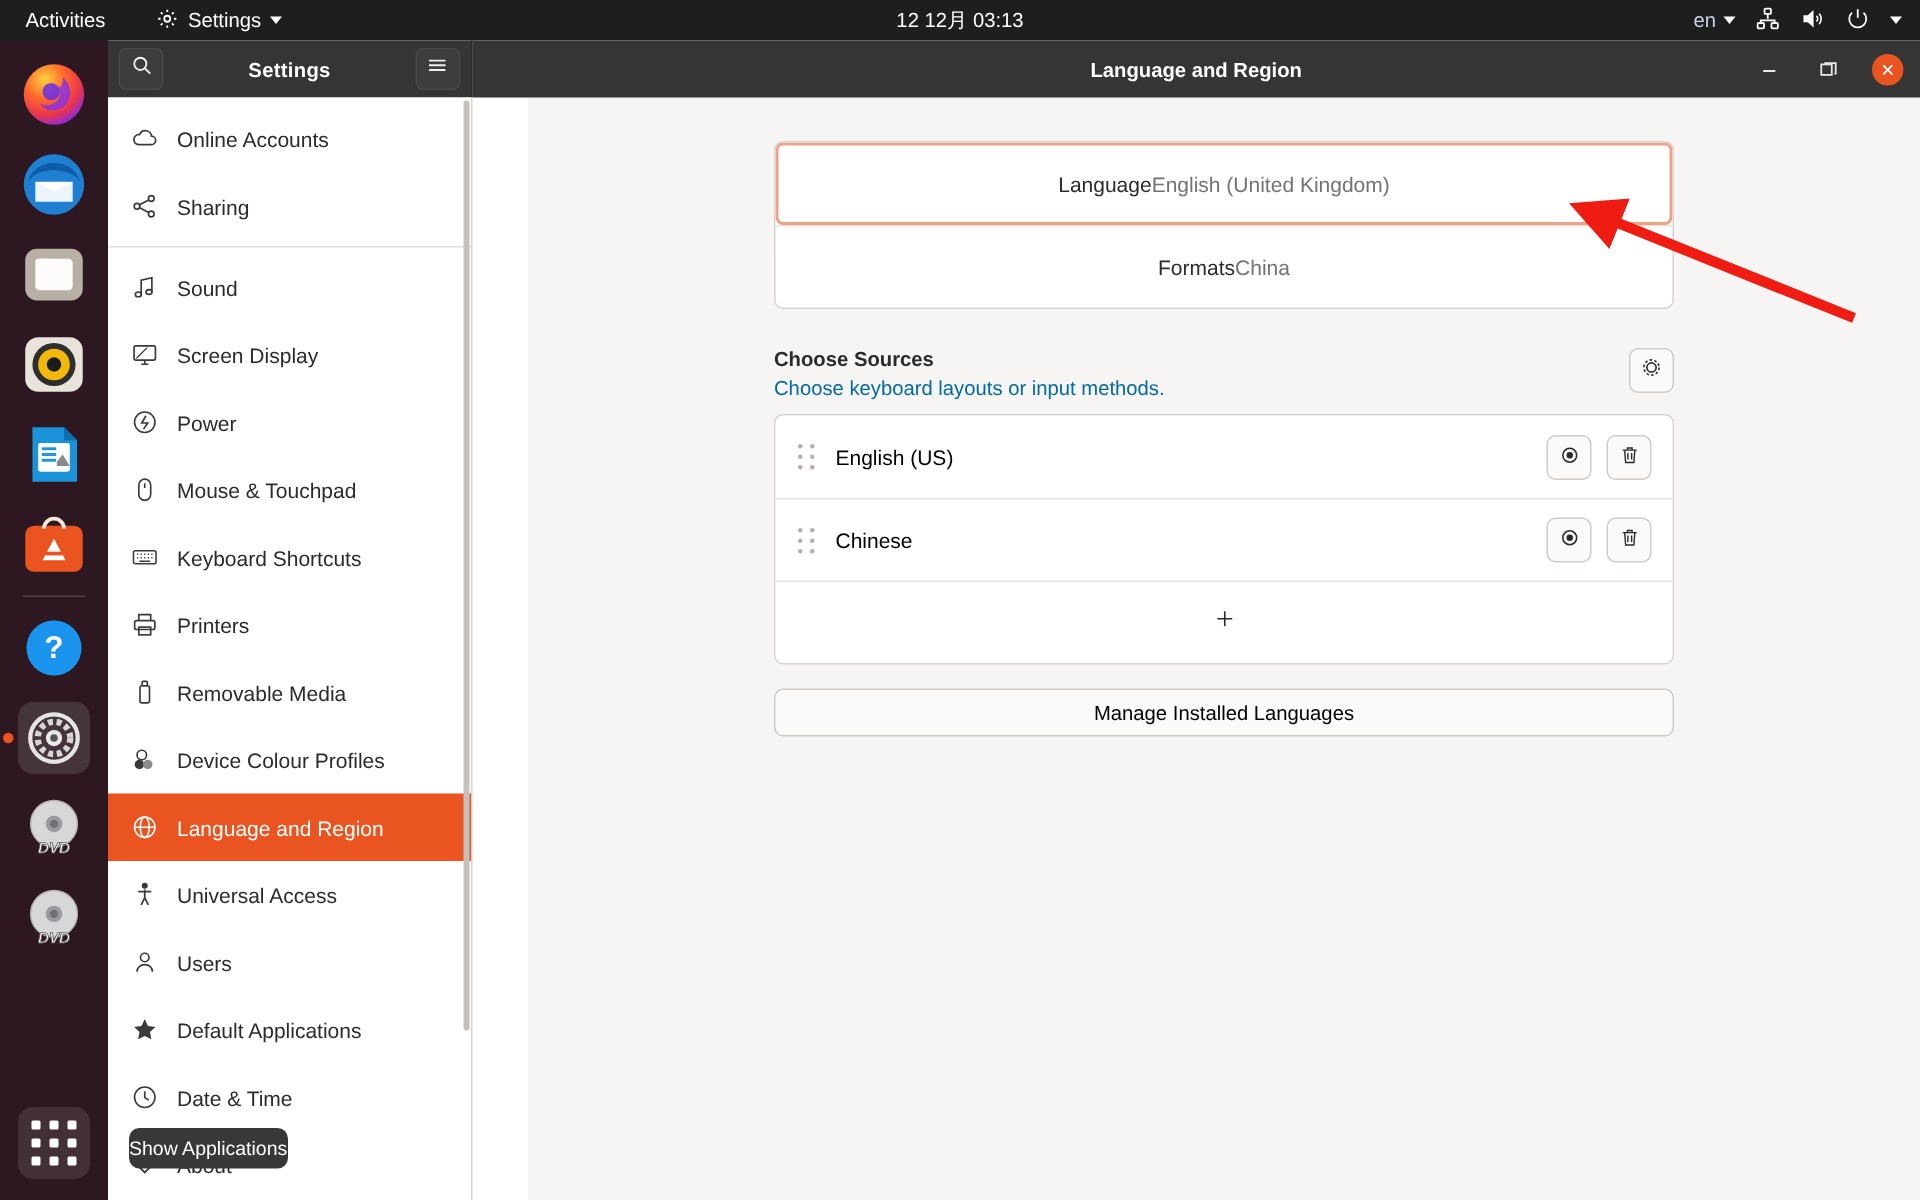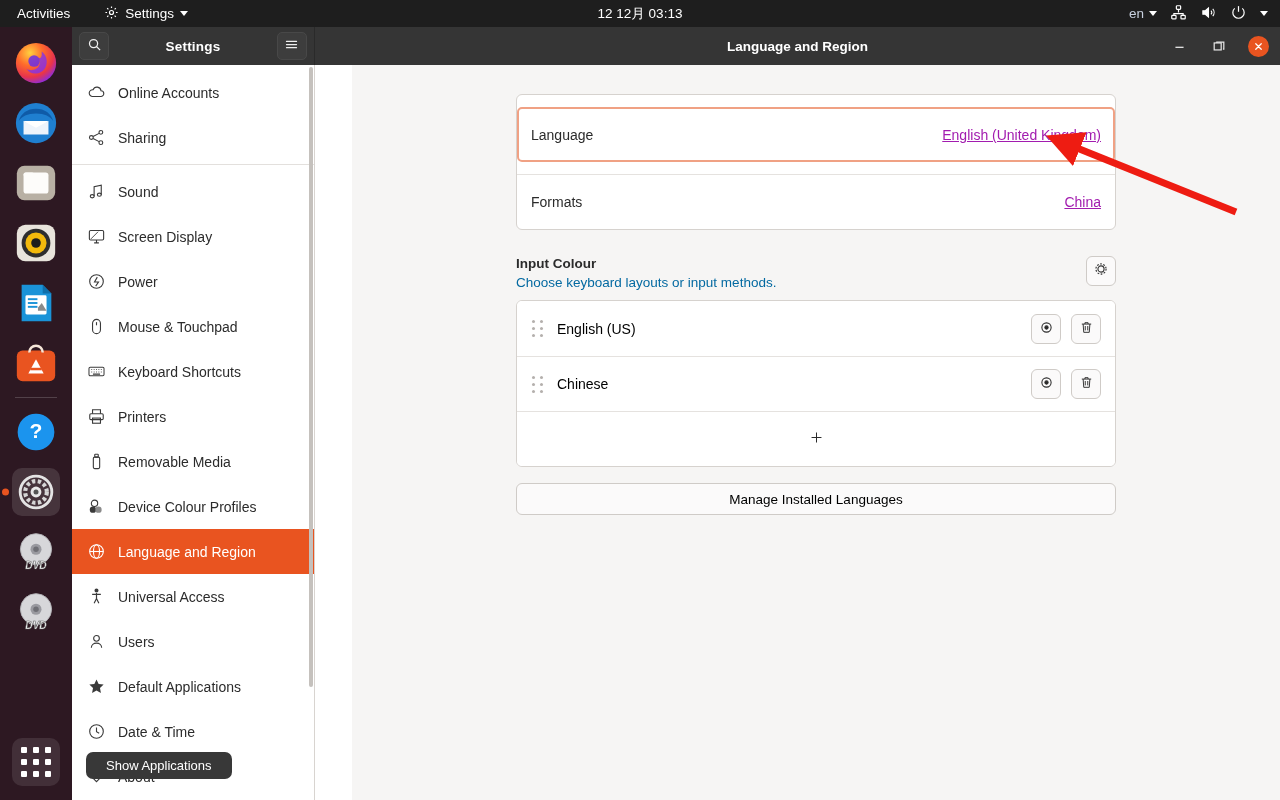--- a/index.html
+++ b/index.html
@@ -116,29 +116,29 @@
 
   
   .content { flex: 1; background: #f6f5f4; overflow: hidden; padding-top: 29px; }
   .panel { width: 600px; margin: 0 auto; }
 
   .list-card {
     background: #ffffff; border: 1px solid #d6d2ce; border-radius: 6px;
     overflow: hidden;
   }
   .row {
-    display: flex; align-items: center; justify-content: space-between;
-    height: 55px; padding: 0 14px; font-size: 14px; color: #2b2b2b; margin-top: 12px;
+    display: flex; align-items: center; justify-content: center;
+    height: 55px; padding: 0 14px; font-size: 14px; color: #2b2b2b;
   }
   .row + .row { border-top: 1px solid #e5e2df; }
   .row.focused {
     outline: 2px solid #f0a184; outline-offset: -2px;
     border-radius: 5px;
   }
-  .row-val { color: #a21caf; text-decoration: underline; }
+  .row-val { color: #737373; }
 
   .section-head {
     display: flex; align-items: flex-start; justify-content: space-between;
     margin-top: 26px; margin-bottom: 10px;
   }
   .sh-title { font-size: 13.5px; font-weight: bold; color: #2b2b2b; }
   .sh-sub { font-size: 13.5px; color: #0369a1; margin-top: 4px; }
   .icon-btn {
     width: 30px; height: 30px; border-radius: 6px;
     background: #fbfafa; border: 1px solid #cfcbc7;
@@ -172,21 +172,21 @@
     margin-top: 16px; height: 32px; width: 100%;
     background: #fbfafa; border: 1px solid #cfcbc7; border-radius: 6px;
     display: flex; align-items: center; justify-content: center;
     font-size: 13.5px; color: #000000;
   }
 
   
   .tooltip {
     position: absolute; left: 86px; top: 752px;
     background: #383838; color: #ffffff;
-    font-size: 13px; padding: 6px 20px; border-radius: 7px;
+    font-size: 13px; padding: 6px 0; border-radius: 7px;
     white-space: nowrap;
   }
   .arrow-layer { position: absolute; inset: 0; pointer-events: none; }
 </style>
 </head>
 <body>
 
 <div id="screen">
 
   <div class="topbar">
@@ -581,21 +581,21 @@
               <span class="row-val">English (United Kingdom)</span>
             </div>
             <div class="row">
               <span>Formats</span>
               <span class="row-val">China</span>
             </div>
           </div>
 
           <div class="section-head">
             <div>
-              <div class="sh-title">Input Colour</div>
+              <div class="sh-title">Choose Sources</div>
               <div class="sh-sub">Choose keyboard layouts or input methods.</div>
             </div>
             <div class="icon-btn">
               <span>
                 <svg width="16" height="16" viewBox="0 0 24 24" fill="none" stroke="#333" stroke-width="1.7">
                   <circle cx="12" cy="12" r="4.6"></circle>
                   <circle cx="12" cy="12" r="7.6" stroke-dasharray="2.6 2.2"></circle>
                 </svg>
               </span>
             </div>

